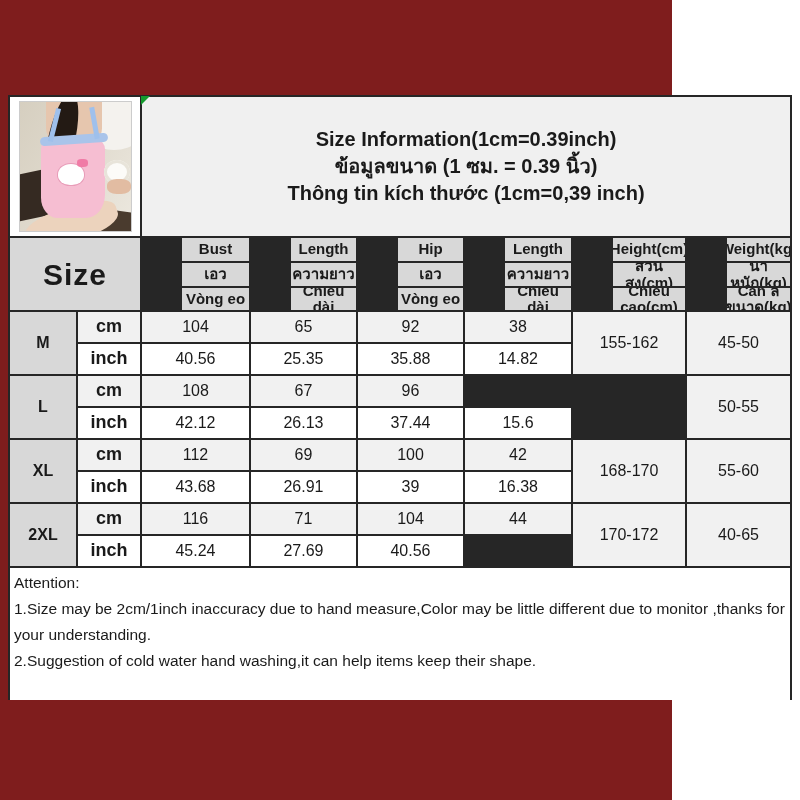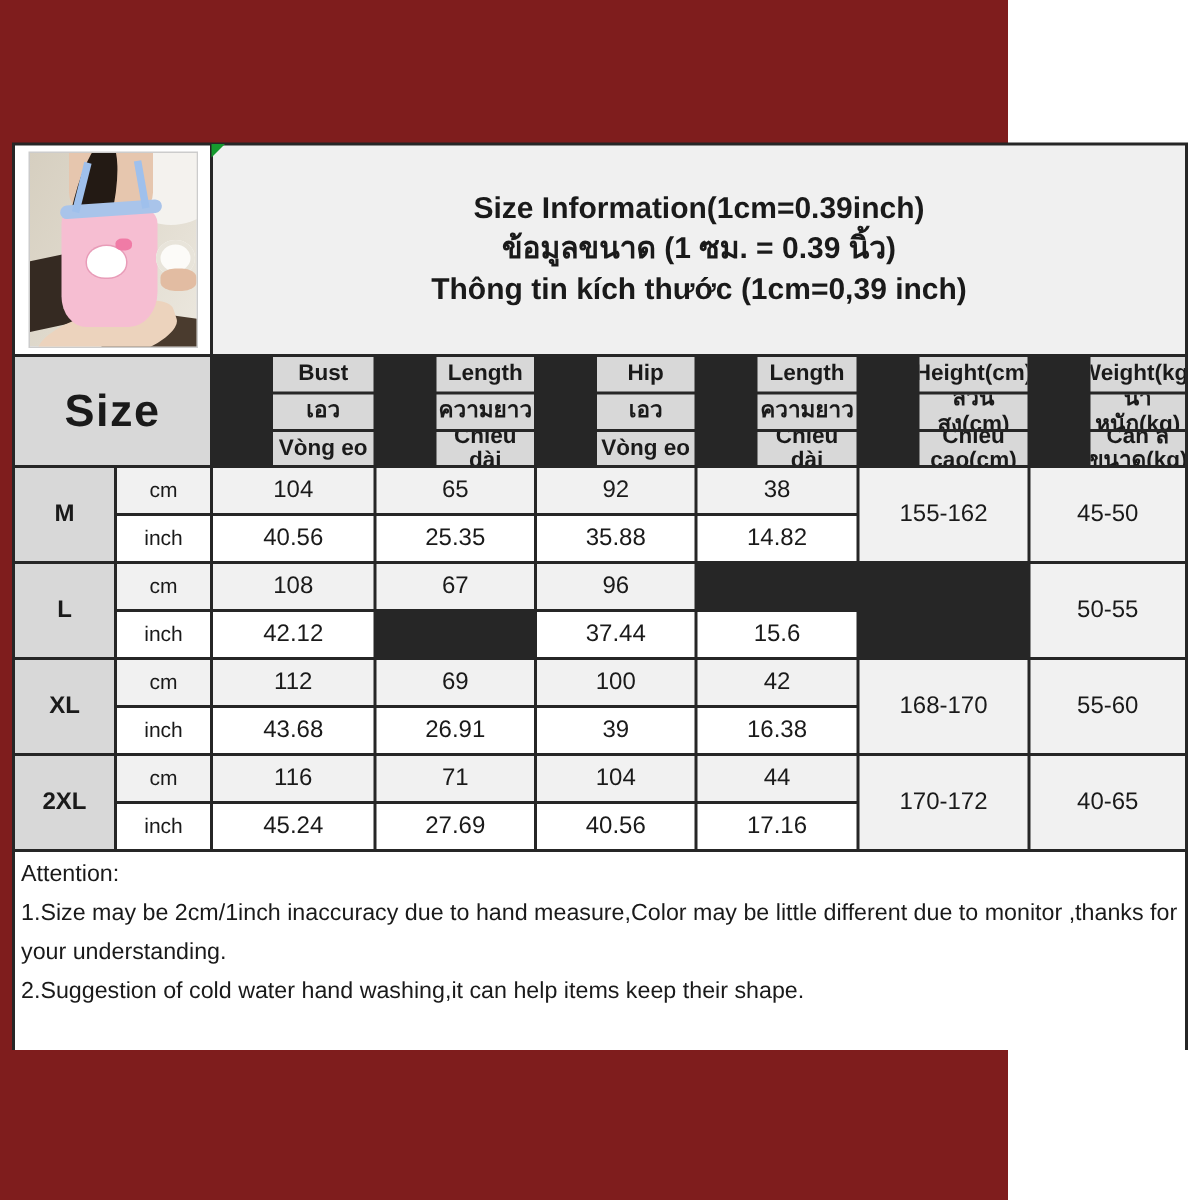--- a/index.html
+++ b/index.html
@@ -17,21 +17,21 @@
     padding:2px;gap:2px;
     grid-template-columns:66px 62px 107px 105px 105px 106px 112px 103px;
     grid-template-rows:139px 23px 23px 22px repeat(8,30px) 132px;
   }
   .c{display:flex;align-items:center;justify-content:center;text-align:center;
      font-size:16px;line-height:1.1;overflow:hidden;}
   .bg-hdr{background:#d8d8d8;}
   .bg-lt{background:#f1f1f1;}
   .bg-wh{background:#ffffff;}
   .hdr{font-weight:bold;font-size:15px;margin-left:40px;}
-  .unit{font-weight:normal;font-size:14px;}
+  .unit{font-weight:bold;font-size:18px;}
   .szlbl{font-weight:bold;font-size:16px;}
 
   .title-cell{background:#f0f0f0;display:flex;flex-direction:column;
       align-items:center;justify-content:center;grid-column:3/9;grid-row:1;}
   .title-cell div{font-weight:bold;font-size:20px;line-height:27px;text-align:center;}
 
   .size-cell{grid-column:1/3;grid-row:2/5;background:#d8d8d8;
       font-weight:bold;font-size:30px;letter-spacing:1px;}
 
   .attn{grid-column:1/9;grid-row:13;background:#ffffff;display:block;
@@ -131,20 +131,21 @@
     <div class="c bg-lt" style="grid-column:7;grid-row:5/7">155-162</div>
     <div class="c bg-lt" style="grid-column:8;grid-row:5/7">45-50</div>
 
     <div class="c szlbl bg-hdr" style="grid-column:1;grid-row:7/9">L</div>
     <div class="c unit bg-lt" style="grid-column:2;grid-row:7">cm</div>
     <div class="c unit bg-wh" style="grid-column:2;grid-row:8">inch</div>
     <div class="c bg-lt" style="grid-column:3;grid-row:7">108</div>
     <div class="c bg-lt" style="grid-column:4;grid-row:7">67</div>
     <div class="c bg-lt" style="grid-column:5;grid-row:7">96</div>
     <div class="c bg-wh" style="grid-column:3;grid-row:8">42.12</div>
+    <div class="c bg-wh" style="grid-column:4;grid-row:8">26.13</div>
     <div class="c bg-wh" style="grid-column:5;grid-row:8">37.44</div>
     <div class="c bg-wh" style="grid-column:6;grid-row:8">15.6</div>
     <div class="c bg-lt" style="grid-column:8;grid-row:7/9">50-55</div>
 
     <div class="c szlbl bg-hdr" style="grid-column:1;grid-row:9/11">XL</div>
     <div class="c unit bg-lt" style="grid-column:2;grid-row:9">cm</div>
     <div class="c unit bg-wh" style="grid-column:2;grid-row:10">inch</div>
     <div class="c bg-lt" style="grid-column:3;grid-row:9">112</div>
     <div class="c bg-lt" style="grid-column:4;grid-row:9">69</div>
     <div class="c bg-lt" style="grid-column:5;grid-row:9">100</div>
@@ -159,21 +160,20 @@
     <div class="c szlbl bg-hdr" style="grid-column:1;grid-row:11/13">2XL</div>
     <div class="c unit bg-lt" style="grid-column:2;grid-row:11">cm</div>
     <div class="c unit bg-wh" style="grid-column:2;grid-row:12">inch</div>
     <div class="c bg-lt" style="grid-column:3;grid-row:11">116</div>
     <div class="c bg-lt" style="grid-column:4;grid-row:11">71</div>
     <div class="c bg-lt" style="grid-column:5;grid-row:11">104</div>
     <div class="c bg-lt" style="grid-column:6;grid-row:11">44</div>
     <div class="c bg-wh" style="grid-column:3;grid-row:12">45.24</div>
     <div class="c bg-wh" style="grid-column:4;grid-row:12">27.69</div>
     <div class="c bg-wh" style="grid-column:5;grid-row:12">40.56</div>
-    <div class="c bg-wh" style="grid-column:6;grid-row:12">17.16</div>
     <div class="c bg-lt" style="grid-column:7;grid-row:11/13">170-172</div>
     <div class="c bg-lt" style="grid-column:8;grid-row:11/13">40-65</div>
 
     <div class="attn">
       <div>Attention:</div>
       <div>1.Size may be 2cm/1inch inaccuracy due to hand measure,Color may be little different due to monitor ,thanks for your understanding.</div>
       <div>2.Suggestion of cold water hand washing,it can help items keep their shape.</div>
     </div>
 
   </div>

